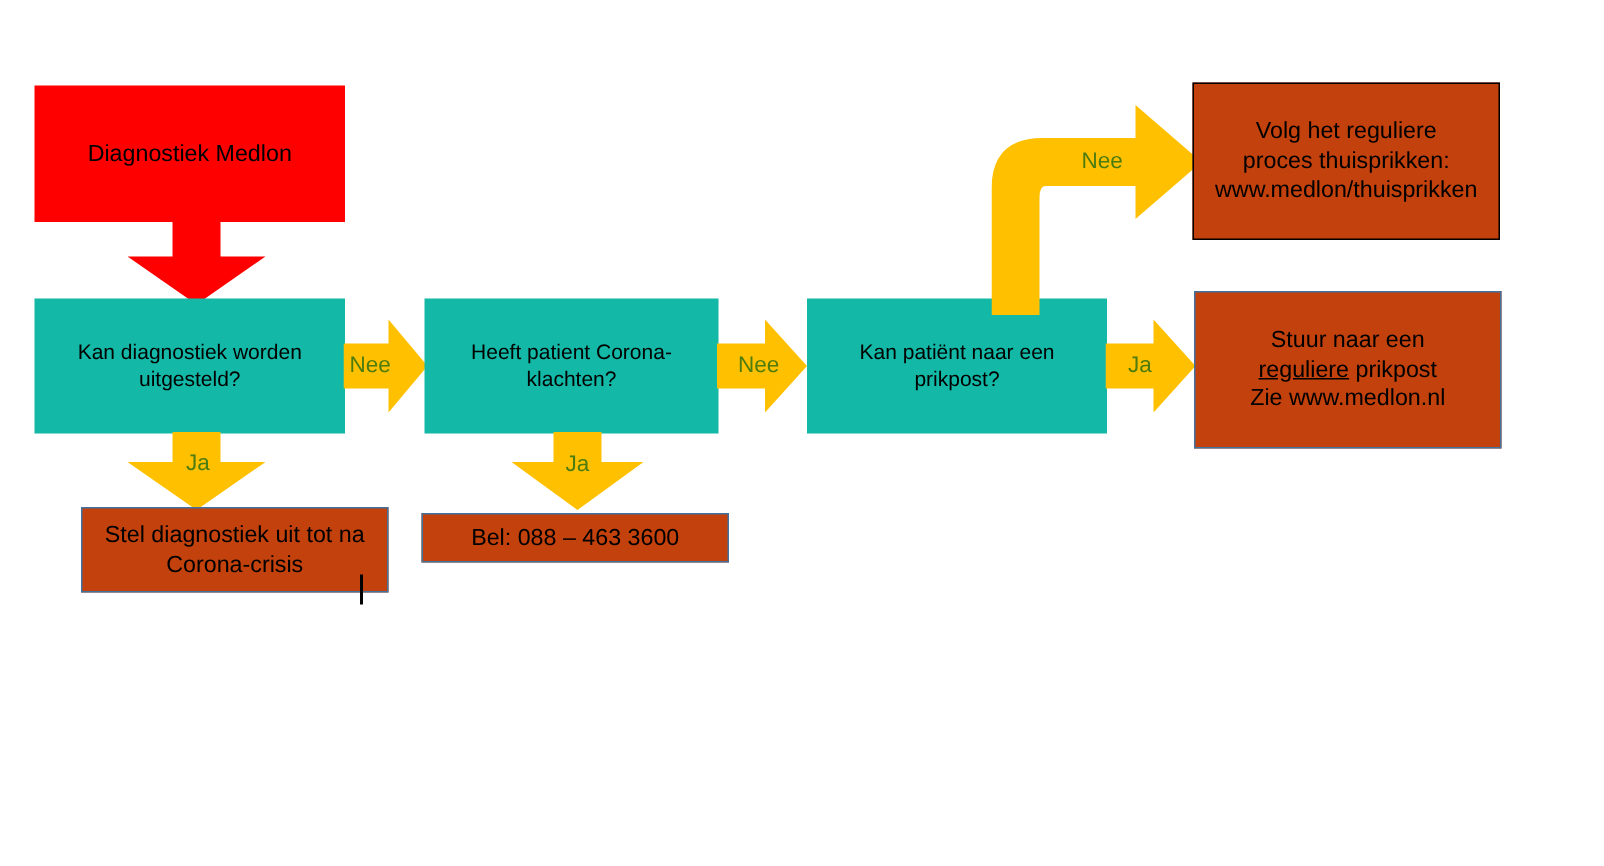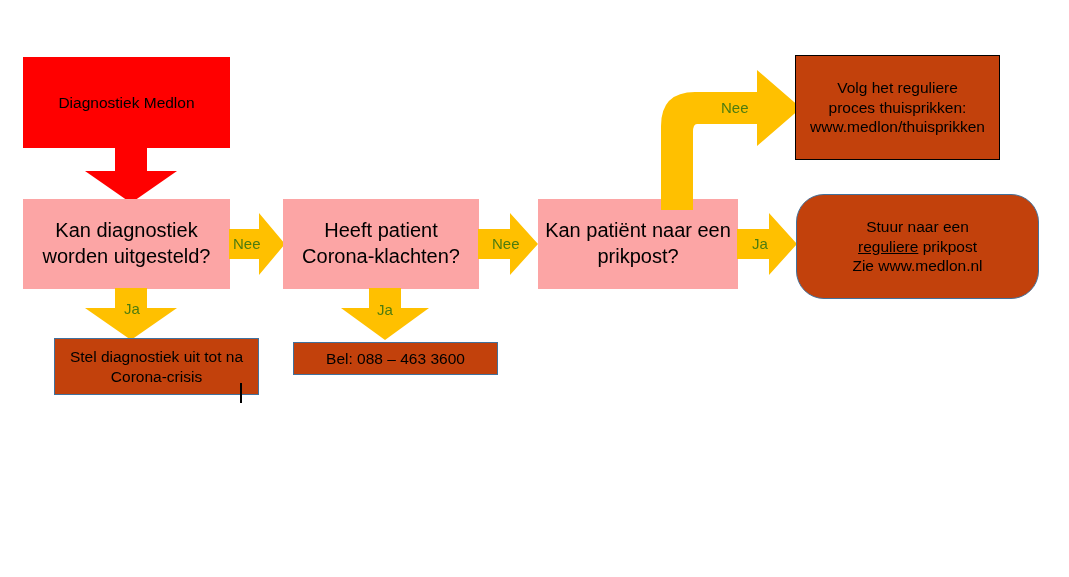--- a/index.html
+++ b/index.html
@@ -34,22 +34,22 @@
     padding: 0 6px;
     white-space: pre-line;
   }
   
   .start-box {
     background: #ff0000;
     font-size: 15.5px;
   }
   
   .decision-box {
-    background: #fca5a5;
-    font-size: 20px;
+    background: #14b8a6;
+    font-size: 14px;
   }
   
   .result-box {
     background: #c2410c;
     border: 1.5px solid #41719c;
     font-size: 15.5px;
   }
   .result-box.black-border {
     border: 1.5px solid #000000;
   }
@@ -121,21 +121,21 @@
   </div>
   <div class="arrow-label" style="left:492px; top:236px;">Nee</div>
 
   <div class="arrow" style="left:341px; top:288px;">
     <svg width="88" height="52" viewBox="0 0 88 52">
       <polygon points="28,0 60,0 60,20 88,20 44,52 0,20 28,20" fill="#ffc000"></polygon>
     </svg>
   </div>
   <div class="arrow-label" style="left:377px; top:302px;">Ja</div>
 
-  <div class="node result-box" style="left:281px; top:342px; width:205px; height:33px;margin-left:12px;">
+  <div class="node result-box" style="left:281px; top:342px; width:205px; height:33px;">
     <span class="node-text">Bel: 088 – 463 3600</span>
   </div>
 
   <div class="node decision-box" style="left:538px; top:199px; width:200px; height:90px;">
     <span class="node-text">Kan patiënt naar een prikpost?</span>
   </div>
 
   <div class="arrow" style="left:661px; top:70px;">
     <svg width="140" height="140" viewBox="0 0 140 140">
       <path d="M 0,140 L 0,56 Q 0,22 34,22 L 96,22 L 96,0 L 140,38 L 96,76 L 96,54 L 36,54 Q 32,54 32,62 L 32,140 Z" fill="#ffc000"></path>
@@ -147,19 +147,19 @@
     <span class="node-text"><span>Volg het reguliere</span><br><span>proces thuisprikken:</span><br><span>www.medlon/thuisprikken</span></span>
   </div>
 
   <div class="arrow" style="left:737px; top:213px;">
     <svg width="60" height="62" viewBox="0 0 60 62">
       <polygon points="0,16 32,16 32,0 60,31 32,62 32,46 0,46" fill="#ffc000"></polygon>
     </svg>
   </div>
   <div class="arrow-label" style="left:752px; top:236px;">Ja</div>
 
-  <div class="node result-box" style="left:796px; top:194px; width:243px; height:105px;border-radius:28px;">
+  <div class="node result-box" style="left:796px; top:194px; width:205px; height:105px;">
     <span class="node-text"><span>Stuur naar een</span><br><span class="underline-word">reguliere</span><span> prikpost</span><br><span>Zie www.medlon.nl</span></span>
   </div>
 
   <div class="caret" style="left:240px; top:383px; width:2px; height:20px;"></div>
 
 </div>
 
 </body></html>

